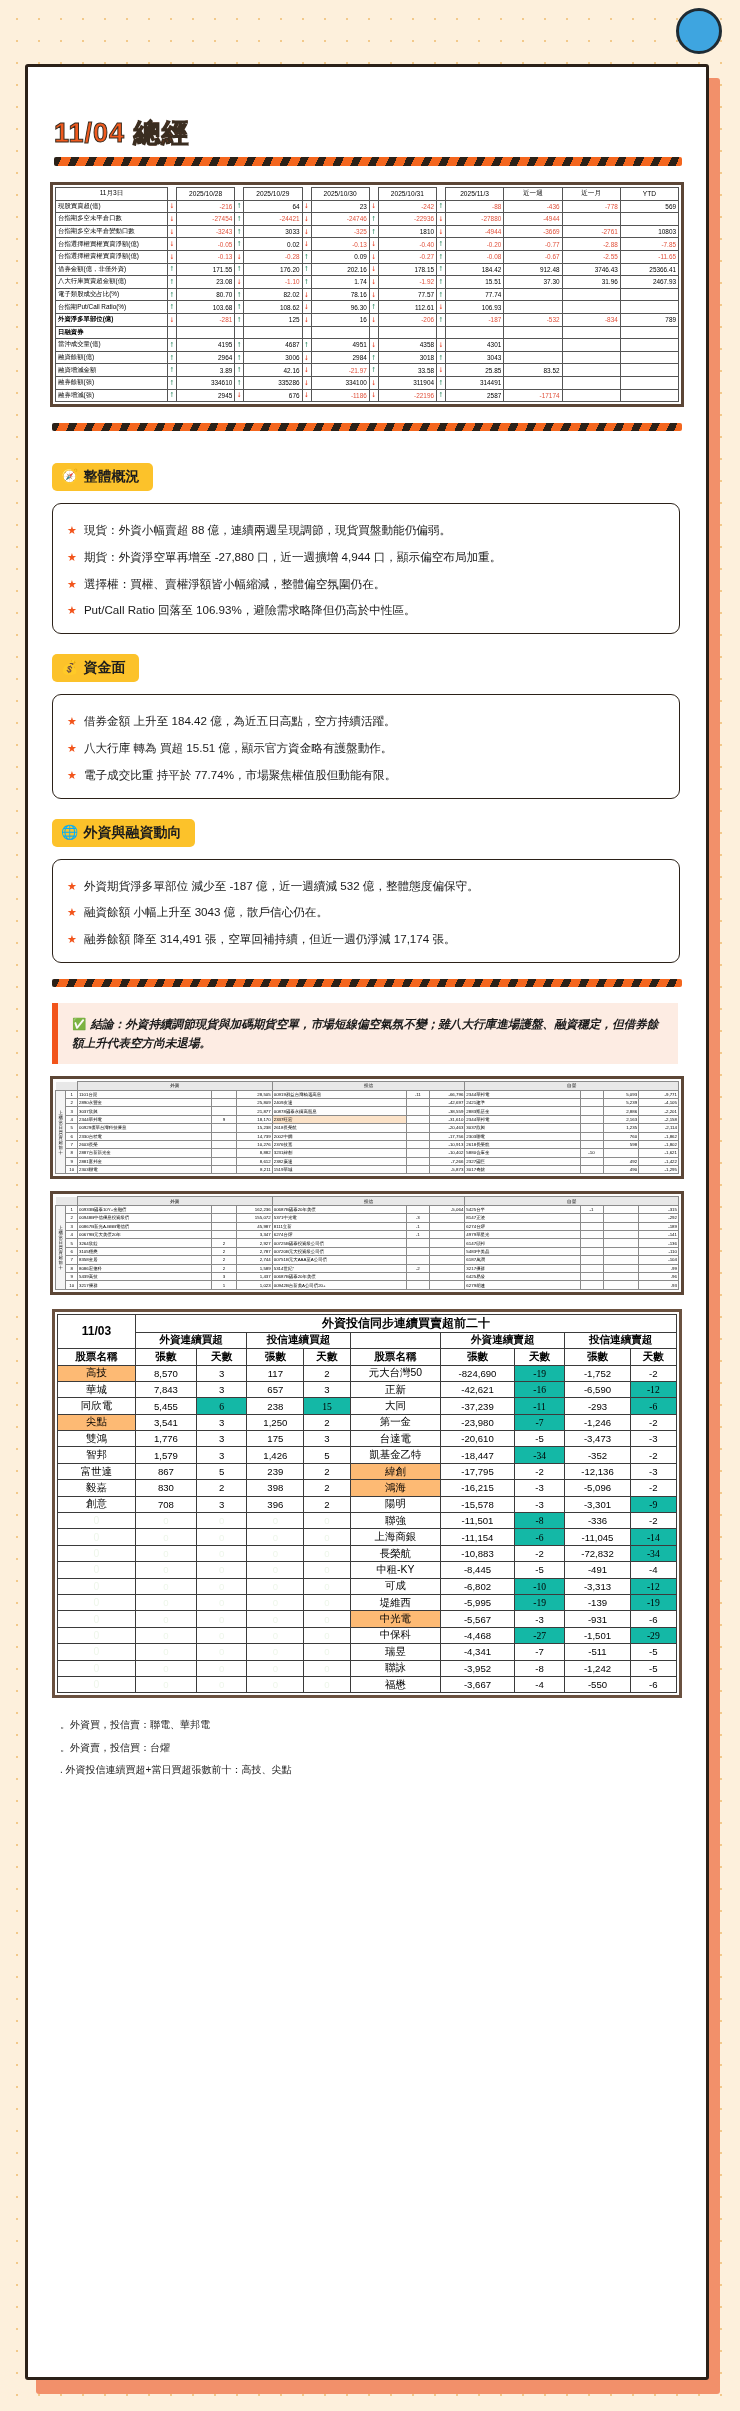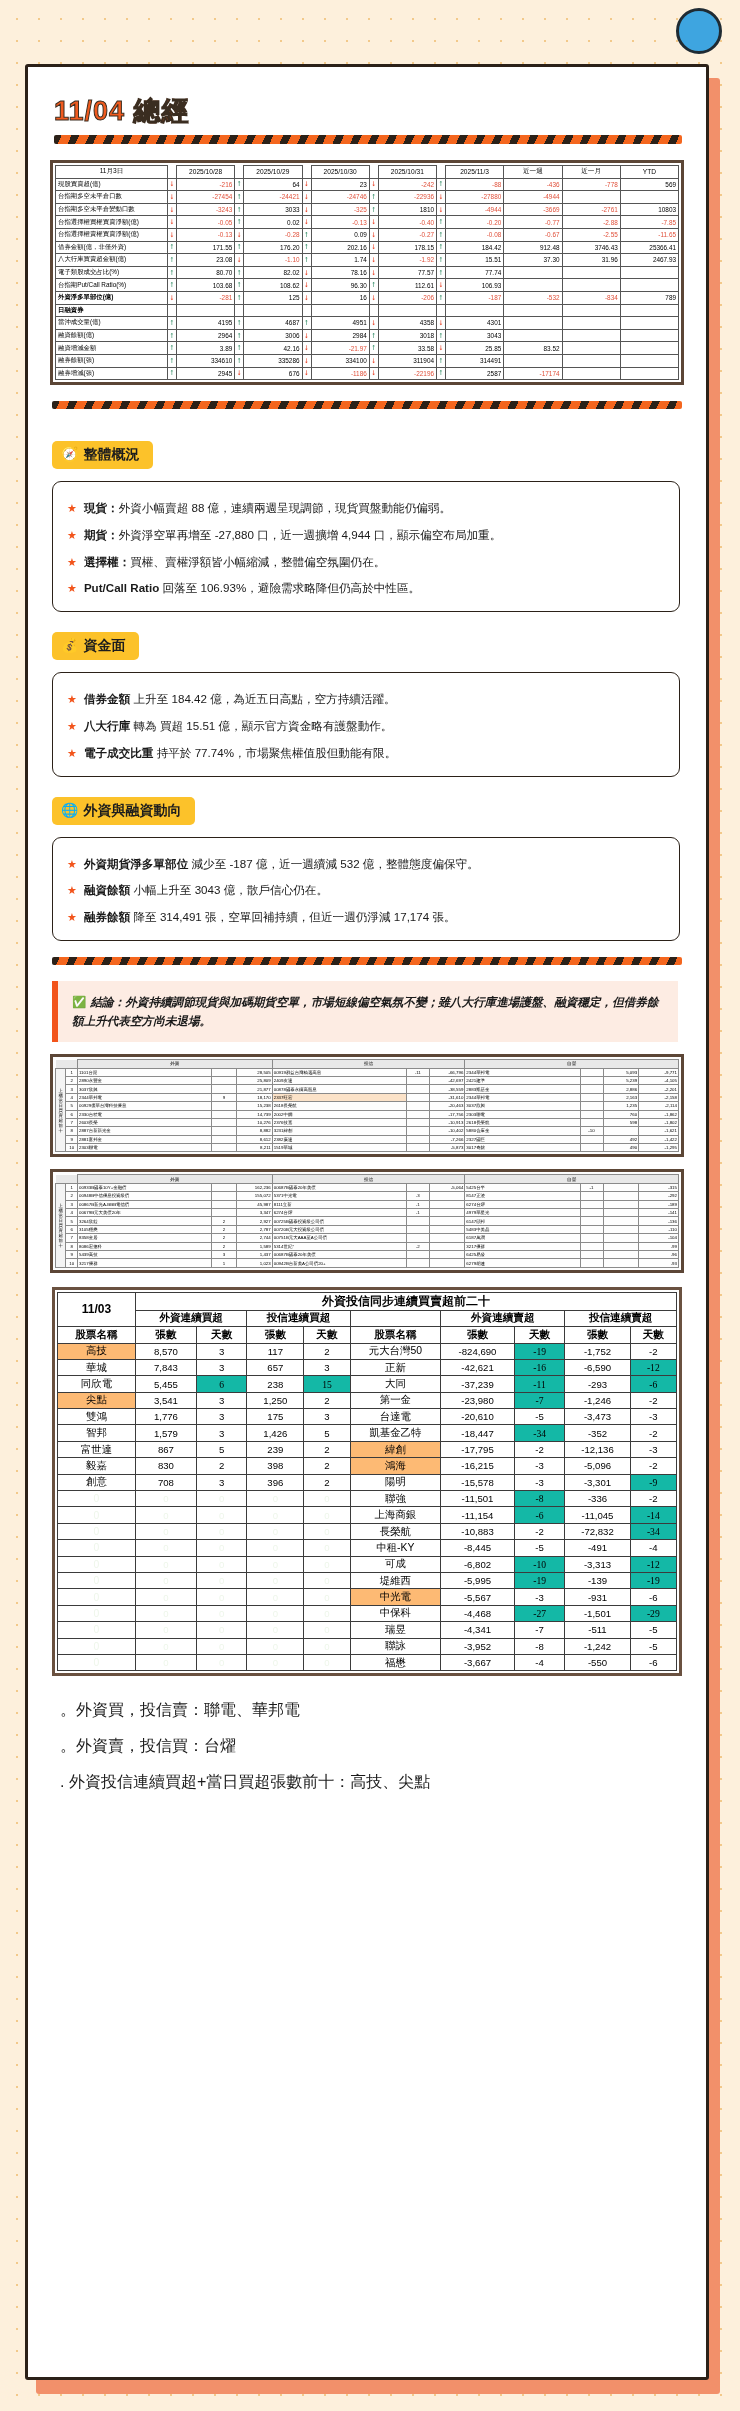--- a/index.html
+++ b/index.html
@@ -38,21 +38,21 @@
   }
   .blue-circle{
     position:absolute;
     right:18px; top:8px;
     width:46px; height:46px;
     border-radius:50%;
     background:#3ea5e0;
     border:3px solid #1f2b33;
     z-index:3;
   }
-  .inner{ padding:18px 18px 10px 18px; position:relative;}
+  .inner{ padding:18px 18px 10px 18px; position:relative;margin-top:22px;}
 
   
   .title{
     font-size:27px; font-weight:bold;
     color:#f05a1e;
     -webkit-text-stroke:1px #3a2d20;
     letter-spacing:1px;
     margin:8px 0 6px 8px;
   }
   .stripe{
@@ -123,21 +123,21 @@
     padding:12px 14px 12px 14px;
   }
   .bl{
     display:flex; align-items:flex-start;
     font-size:11.6px; line-height:1.45;
     margin:6px 0 10px 0;
     color:#1a1a1a;
   }
   .bl:last-child{ margin-bottom:2px;}
   .star{ color:#f2541b; margin-right:7px; font-size:11px; line-height:1.5;}
-  .bl b{ font-weight:bold; }
+  .bl b{ font-weight:normal; }
 
   .concl{
     margin:6px 10px 0 6px;
     background:#fdece3;
     border-left:6px solid #f2541b;
     padding:12px 14px;
     font-size:11.6px;
     font-style:italic;
     font-weight:bold;
     line-height:1.6;
@@ -189,21 +189,21 @@
   table.stock td.name{ font-size:10.4px;}
   .th{ font-weight:bold; font-size:10.6px;}
   .bigth{ font-weight:bold; font-size:12px;}
   .pk-strong{ background:#fdba74;}
   .pk-light{ background:#14b8a6;font-family:Liberation Serif, serif;}
   .faint{ color:#eef6ea;}
   .nb{ border:none !important;}
 
   .notes{
     margin:16px 12px 0 14px;
-    font-size:16px;
+    font-size:10px;
     line-height:2.25;
     color:#1a1a1a;
   }
   .notes div{ }
 </style>
 </head>
 <body>
 
 <div class="dots"></div>
 <div class="card-shadow"></div>

